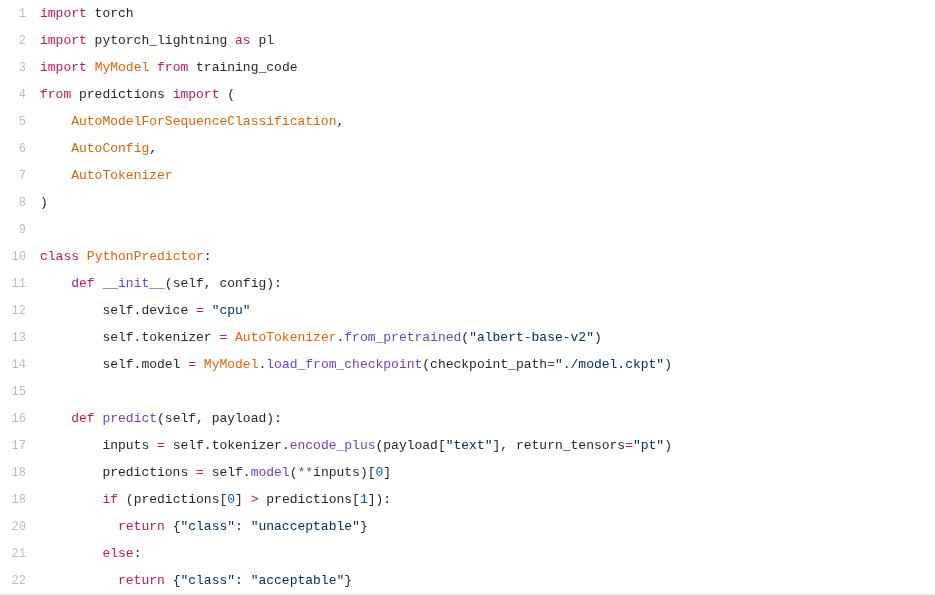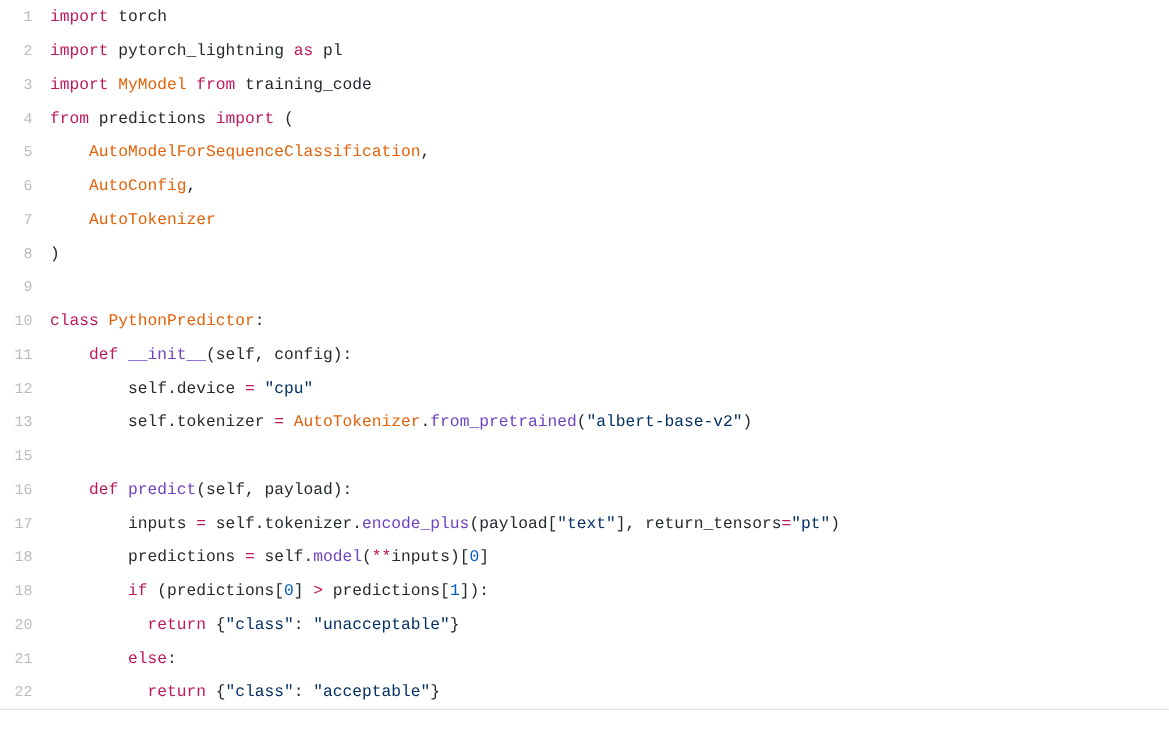--- a/index.html
+++ b/index.html
@@ -92,20 +92,24 @@
     </div>
     <div class="line">
       <div class="line-number">12</div>
       <div class="code"><span class="plain">        self.device </span><span class="kw">=</span><span class="plain"> </span><span class="str">"cpu"</span></div>
     </div>
     <div class="line">
       <div class="line-number">13</div>
       <div class="code"><span class="plain">        self.tokenizer </span><span class="kw">=</span><span class="plain"> </span><span class="cls">AutoTokenizer</span><span class="plain">.</span><span class="fn">from_pretrained</span><span class="plain">(</span><span class="str">"albert-base-v2"</span><span class="plain">)</span></div>
     </div>
     <div class="line">
+      <div class="line-number">14</div>
+      <div class="code"><span class="plain">        self.model </span><span class="kw">=</span><span class="plain"> </span><span class="cls">MyModel</span><span class="plain">.</span><span class="fn">load_from_checkpoint</span><span class="plain">(checkpoint_path</span><span class="kw">=</span><span class="str">"./model.ckpt"</span><span class="plain">)</span></div>
+    </div>
+    <div class="line">
       <div class="line-number">15</div>
       <div class="code"><span class="plain"></span></div>
     </div>
     <div class="line">
       <div class="line-number">16</div>
       <div class="code"><span class="plain">    </span><span class="kw">def</span><span class="plain"> </span><span class="fn">predict</span><span class="plain">(self, payload):</span></div>
     </div>
     <div class="line">
       <div class="line-number">17</div>
       <div class="code"><span class="plain">        inputs </span><span class="kw">=</span><span class="plain"> self.tokenizer.</span><span class="fn">encode_plus</span><span class="plain">(payload[</span><span class="str">"text"</span><span class="plain">], return_tensors</span><span class="kw">=</span><span class="str">"pt"</span><span class="plain">)</span></div>

